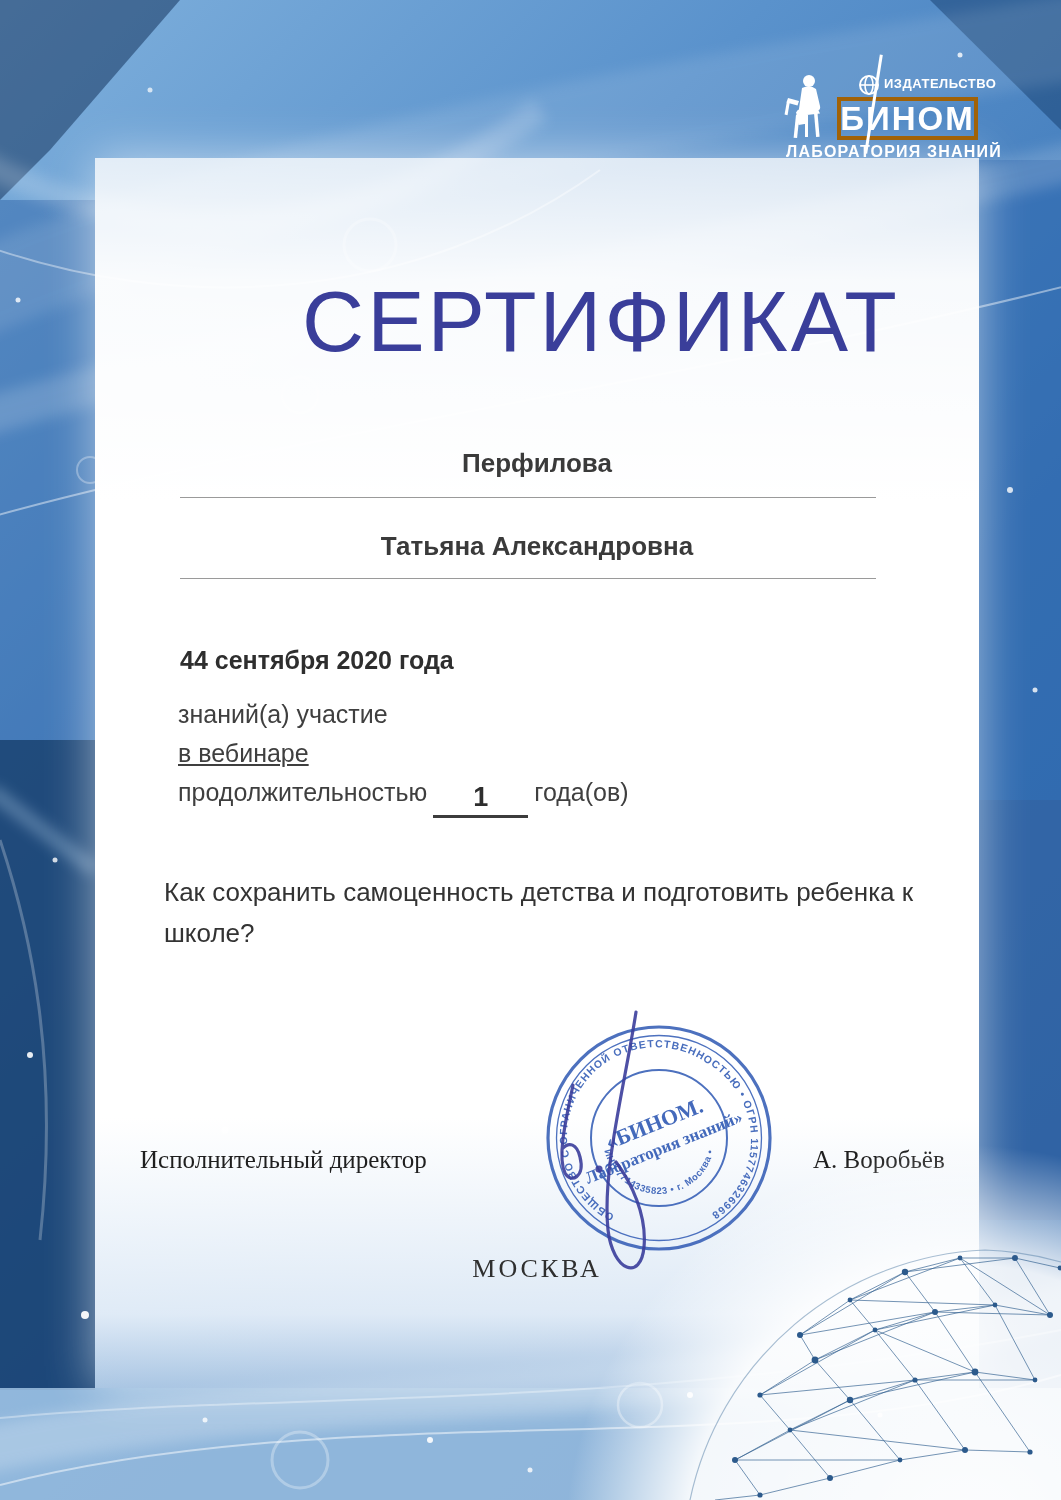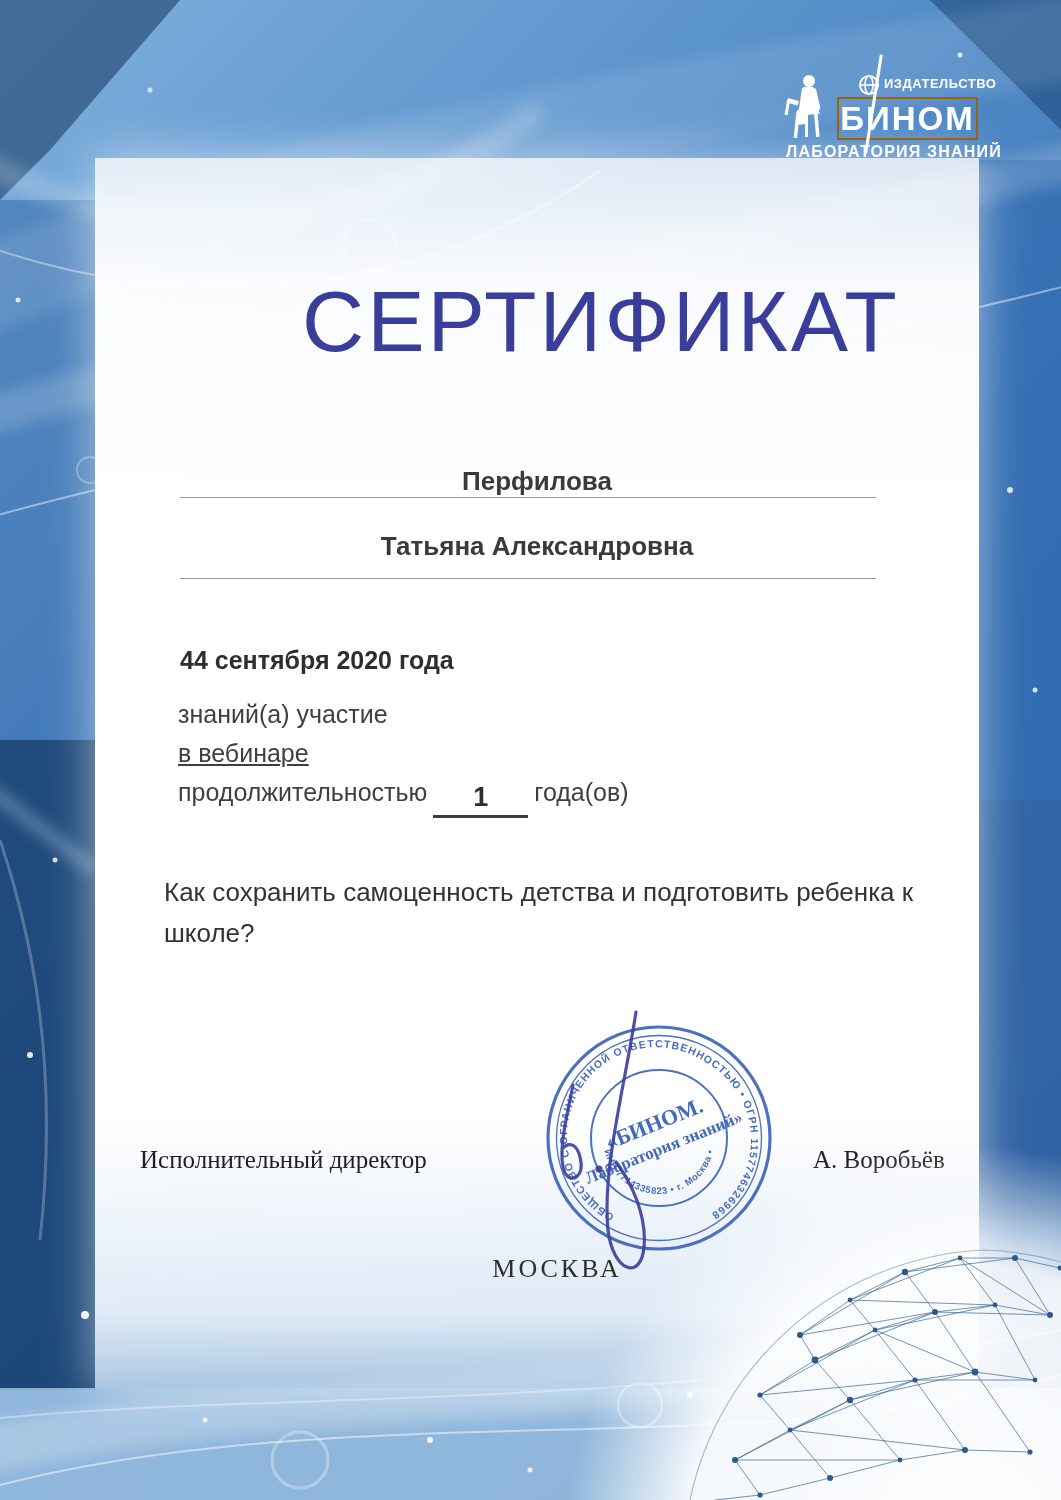--- a/index.html
+++ b/index.html
@@ -29,21 +29,21 @@
   }
 
   
   .logo-small{
     left:884px;top:76px;width:96px;text-align:right;z-index:2;
     color:#fff;font-weight:bold;font-size:13px;letter-spacing:.5px;
   }
   .logo-globe{left:858px;top:74px;z-index:2;}
   .logo-box{
     left:837px;top:97px;width:141px;height:43px;z-index:2;
-    border:2px solid #a16207;box-sizing:border-box;
+    border:4px solid #a16207;box-sizing:border-box;
     display:flex;align-items:center;justify-content:center;
     color:#fff;font-weight:bold;font-size:33px;letter-spacing:2px;
   }
   .logo-slash{
     left:872px;top:54px;width:2.5px;height:100px;background:#fff;z-index:3;
     transform:rotate(9deg);
   }
   .logo-tagline{
     left:786px;top:143px;width:194px;z-index:2;
     color:#fff;font-weight:bold;font-size:16px;letter-spacing:1.2px;white-space:nowrap;
@@ -77,21 +77,21 @@
   .fill-line b{display:inline-block;transform:translateY(-2px);font-size:27px;color:#2e2e2e;}
   .webinar-title{
     left:164px;top:872px;width:762px;z-index:2;
     font-size:26px;font-weight:normal;color:#333;line-height:41px;
   }
   .serif{font-family:"Liberation Serif", serif;}
   .sig-role{left:140px;top:1146px;z-index:2;font-size:25px;color:#1f1f1f;text-align:right;}
   .sig-name{left:813px;top:1146px;z-index:2;font-size:25px;color:#1f1f1f;}
   .city{
     left:95px;top:1254px;width:884px;z-index:4;text-align:center;
-    font-size:26px;letter-spacing:3px;color:#2f2f2f;padding-left:20px;
+    font-size:26px;letter-spacing:3px;color:#2f2f2f;
   }
 
   
   #stamp{left:543px;top:1022px;z-index:3;}
   #signature{left:0;top:0;z-index:4;pointer-events:none;}
 </style>
 </head>
 <body>
 
 <svg id="bg" class="abs" width="1061" height="1500" viewBox="0 0 1061 1500">
@@ -170,21 +170,21 @@
     <rect x="12" y="41" width="3.5" height="23" transform="rotate(6 14 41)"></rect>
     <rect x="30" y="39" width="3.5" height="24" transform="rotate(-5 32 39)"></rect>
     <rect x="21" y="41" width="3" height="22"></rect>
     <path d="M4,24 l11,3 l-1.5,4.5 l-11,-3 z"></path>
     <rect x="3" y="27" width="3" height="14" transform="rotate(10 4 27)"></rect>
   </g>
 </svg>
 
 <div class="abs cert-title">СЕРТИФИКАТ</div>
 
-<div class="abs name-line" style="top:448px;margin-top:18px;">Перфилова</div>
+<div class="abs name-line" style="top:448px;">Перфилова</div>
 <div class="abs rule" style="top:497px;"></div>
 <div class="abs name-line" style="top:531px;">Татьяна Александровна</div>
 <div class="abs rule" style="top:578px;"></div>
 
 <div class="abs date-line">44 сентября 2020 года</div>
 <div class="abs body-line" style="top:700px;">знаний(а) участие</div>
 <div class="abs body-line" style="top:739px;text-decoration:underline;">в вебинаре</div>
 <div class="abs body-line" style="top:777px;">
   <span>продолжительностью</span><span class="fill-line"><b>1</b></span><span>года(ов)</span>
 </div>

